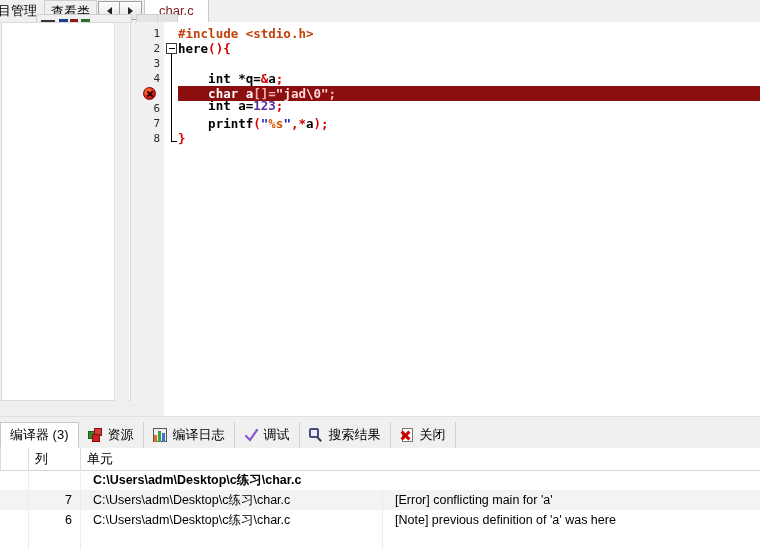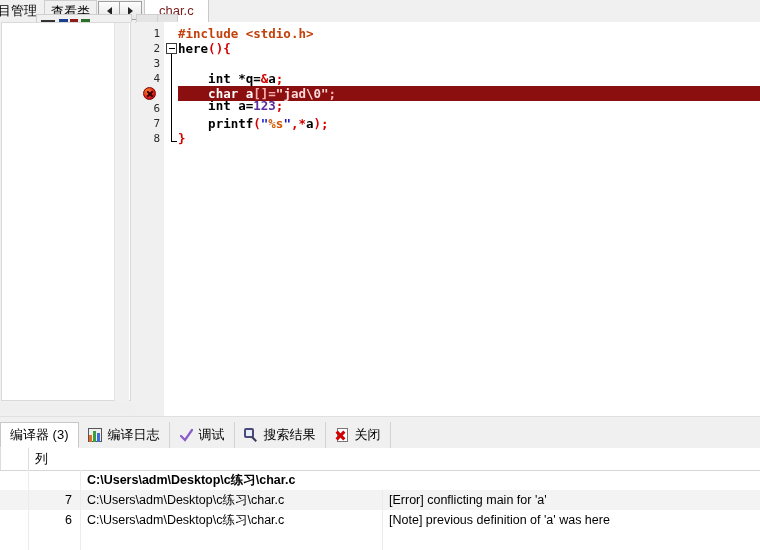--- a/index.html
+++ b/index.html
@@ -369,21 +369,21 @@
     left: 0; width: 760px; height: 20px;
   }
   .rrow.alt { background: #f3f3f3; }
   .rc {
     position: absolute;
     top: 0; height: 20px;
     line-height: 20px;
     font-size: 12.5px;
     color: #000;
     border-left: 1px solid #ececec;
-    padding-left: 6px;
+    padding-left: 12px;
     box-sizing: border-box;
     white-space: nowrap;
     overflow: hidden;
   }
   .rc-a { left: 0px;   width: 28px; border-left: none; }
   .rc-b { left: 28px;  width: 52px; text-align: right; padding-right: 8px; padding-left: 0; }
   .rc-c { left: 80px;  width: 302px; }
   .rc-d { left: 382px; width: 378px; }
   .bold { font-weight: bold; }
 </style>
@@ -452,20 +452,28 @@
   </div>
 
   <div class="splitter"></div>
 
   <div class="bottom">
     <div class="btabs" id="btabs">
         <div class="btab active">
           <span>编译器 (3)</span>
         </div>
         <div class="btab">
+          <span class="ico ico-res">
+            <span class="s1"></span>
+            <span class="s3"></span>
+            <span class="s2"></span>
+          </span>
+          <span>资源</span>
+        </div>
+        <div class="btab">
           <span class="ico ico-bar">
             <span class="fr"></span>
             <span class="b b1"></span>
             <span class="b b2"></span>
             <span class="b b3"></span>
           </span>
           <span>编译日志</span>
         </div>
         <div class="btab">
           <span class="ico ico-chk">
@@ -488,20 +496,21 @@
             <span class="x1"></span>
             <span class="x2"></span>
           </span>
           <span>关闭</span>
         </div>
       </div>
     <div class="results">
       <div class="rhead" id="rhead">
           <div class="hc hc-a"></div>
           <div class="hc hc-b">列</div>
+          <div class="hc hc-c">单元</div>
         </div>
       <div id="rbody">
           <div class="rrow" style="top: 22px;">
             <div class="rc rc-a bold"></div>
             <div class="rc rc-b bold"></div>
             <div class="rc rc-c bold">C:\Users\adm\Desktop\c练习\char.c</div>
           </div>
           <div class="rrow alt" style="top: 42px;">
             <div class="rc rc-a"></div>
             <div class="rc rc-b">7</div>

